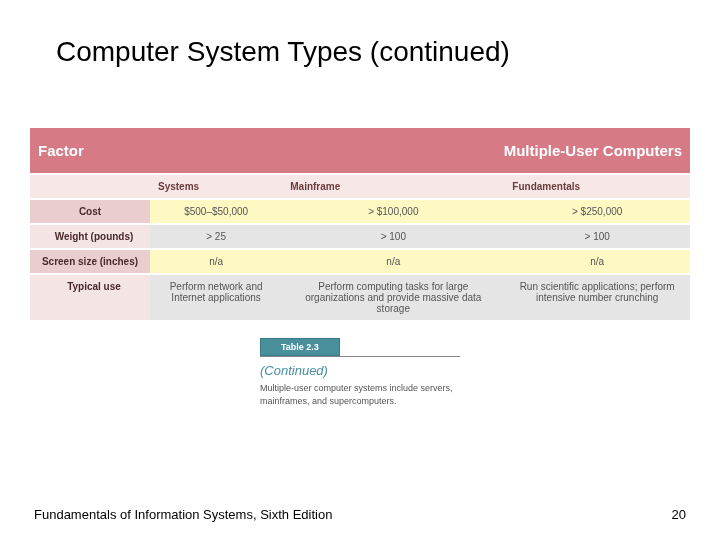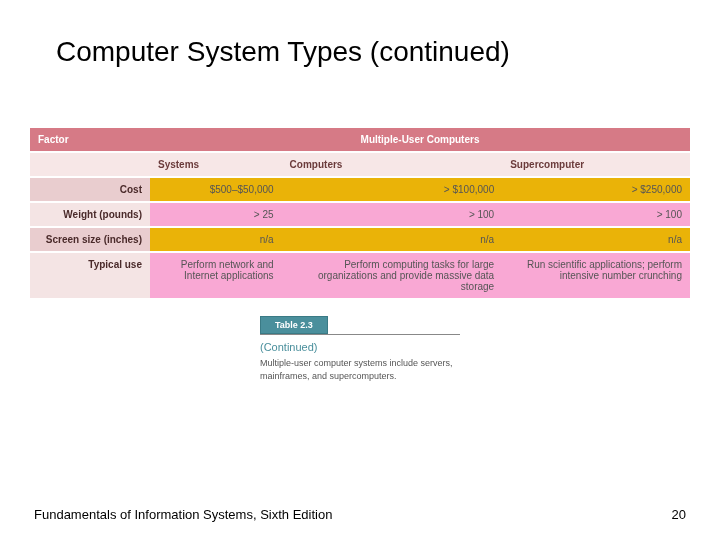--- a/index.html
+++ b/index.html
@@ -23,91 +23,92 @@
   table {
     width: 100%;
     border-collapse: collapse;
     font-size: 10px;
   }
   thead tr.header-row th {
     background: #d67a86;
     color: #fff;
     font-weight: bold;
     text-align: left;
-    padding: 6px 8px;
-    font-size: 10px;
+    padding: 14px 8px;
+    font-size: 15px;
   }
   thead tr.header-row th.factor-head {
     width: 120px;
     text-align: left;
   }
   thead tr.header-row th.span-head {
-    text-align: center;
+    text-align: right;
   }
   thead tr.sub-row th {
     background: #f7e7e7;
     color: #6b3b3b;
     font-weight: bold;
     text-align: left;
     padding: 6px 8px;
     font-size: 10px;
     border-top: 2px solid #fff;
   }
   thead tr.sub-row th.blank {
     background: #f7e7e7;
   }
   tbody td, tbody th {
     padding: 6px 8px;
     font-size: 10px;
-    text-align: right;
+    text-align: center;
     vertical-align: top;
     border-top: 2px solid #fff;
   }
   tbody th.row-label {
     background: #e9cdcf;
     color: #4a2a2a;
     font-weight: bold;
     width: 120px;
   }
   tbody tr.alt th.row-label {
     background: #f4e4e4;
     padding-left: 16px;
   }
   tbody td {
-    background: #eab308;
+    background: #fef9c3;
     color: #555;
   }
   tbody tr.alt td {
-    background: #f9a8d4;
+    background: #e5e5e5;
   }
   .caption-block {
     margin: 18px auto 0 auto;
     width: 200px;
     font-size: 9px;
     color: #5a5a5a;
   }
   .caption-tag {
     display: inline-block;
     background: #4a8f9c;
     color: #fff;
     font-weight: bold;
-    padding: 3px 14px;
+    padding: 3px 20px;
     font-size: 9px;
     border: 1px solid #3a7a85;
   }
   .caption-line {
     border-top: 1px solid #888;
     margin-top: 0;
     margin-bottom: 6px;
     width: 100%;
   }
   .caption-continued {
     color: #4a8f9c;
-    font-size: 11px;
+    font-size: 13px;
     margin-bottom: 4px;
+    font-style: italic;
   }
   .caption-text {
     font-size: 9px;
     line-height: 1.4;
     color: #555;
   }
   .footer {
     position: absolute;
     bottom: 18px;
     left: 0;
@@ -127,22 +128,22 @@
 <div class="table-wrap">
   <table>
     <thead>
       <tr class="header-row">
         <th class="factor-head">Factor</th>
         <th class="span-head" colspan="3">Multiple-User Computers</th>
       </tr>
       <tr class="sub-row">
         <th class="blank"></th>
         <th>Systems</th>
-        <th>Computers</th>
-        <th>Supercomputer</th>
+        <th>Mainframe</th>
+        <th>Fundamentals</th>
       </tr>
     </thead>
     <tbody>
       <tr>
         <th class="row-label">Cost</th>
         <td>$500–$50,000</td>
         <td>&gt; $100,000</td>
         <td>&gt; $250,000</td>
       </tr>
       <tr class="alt">

